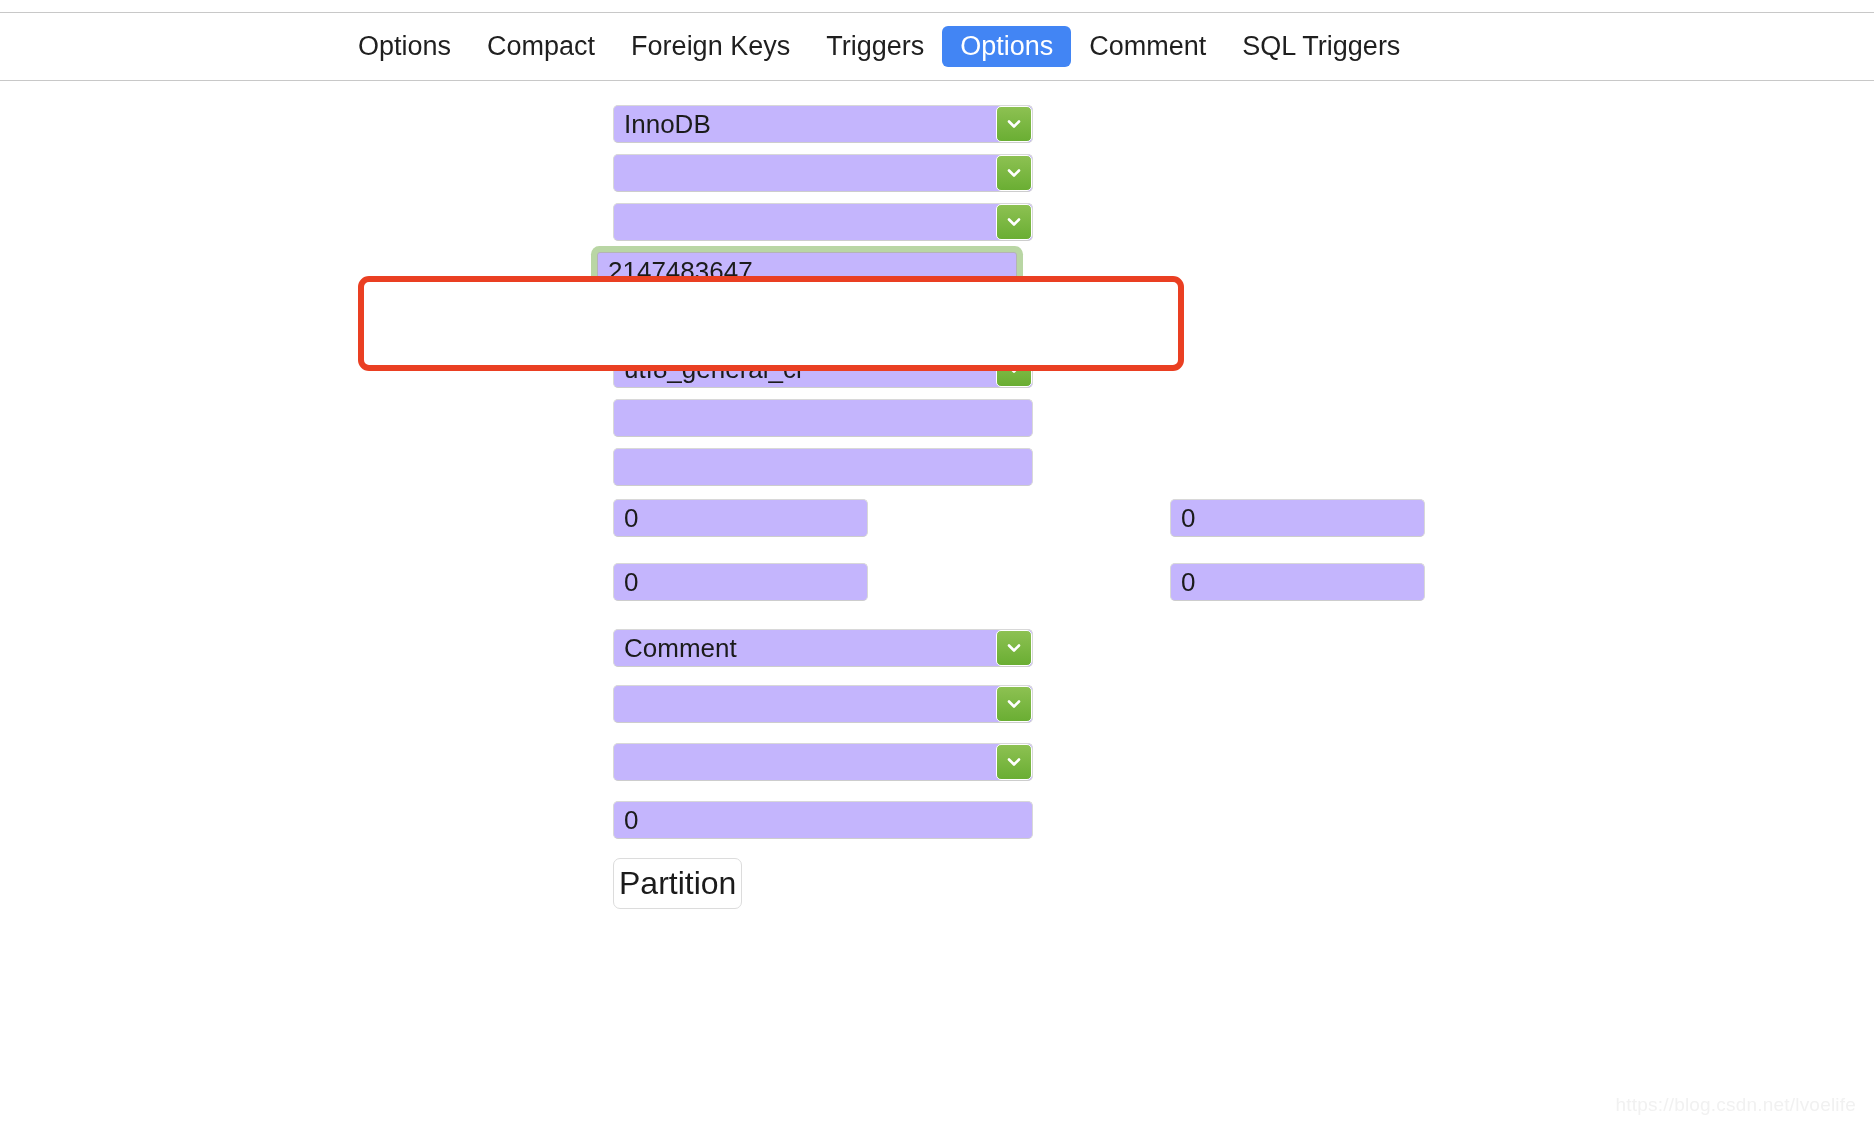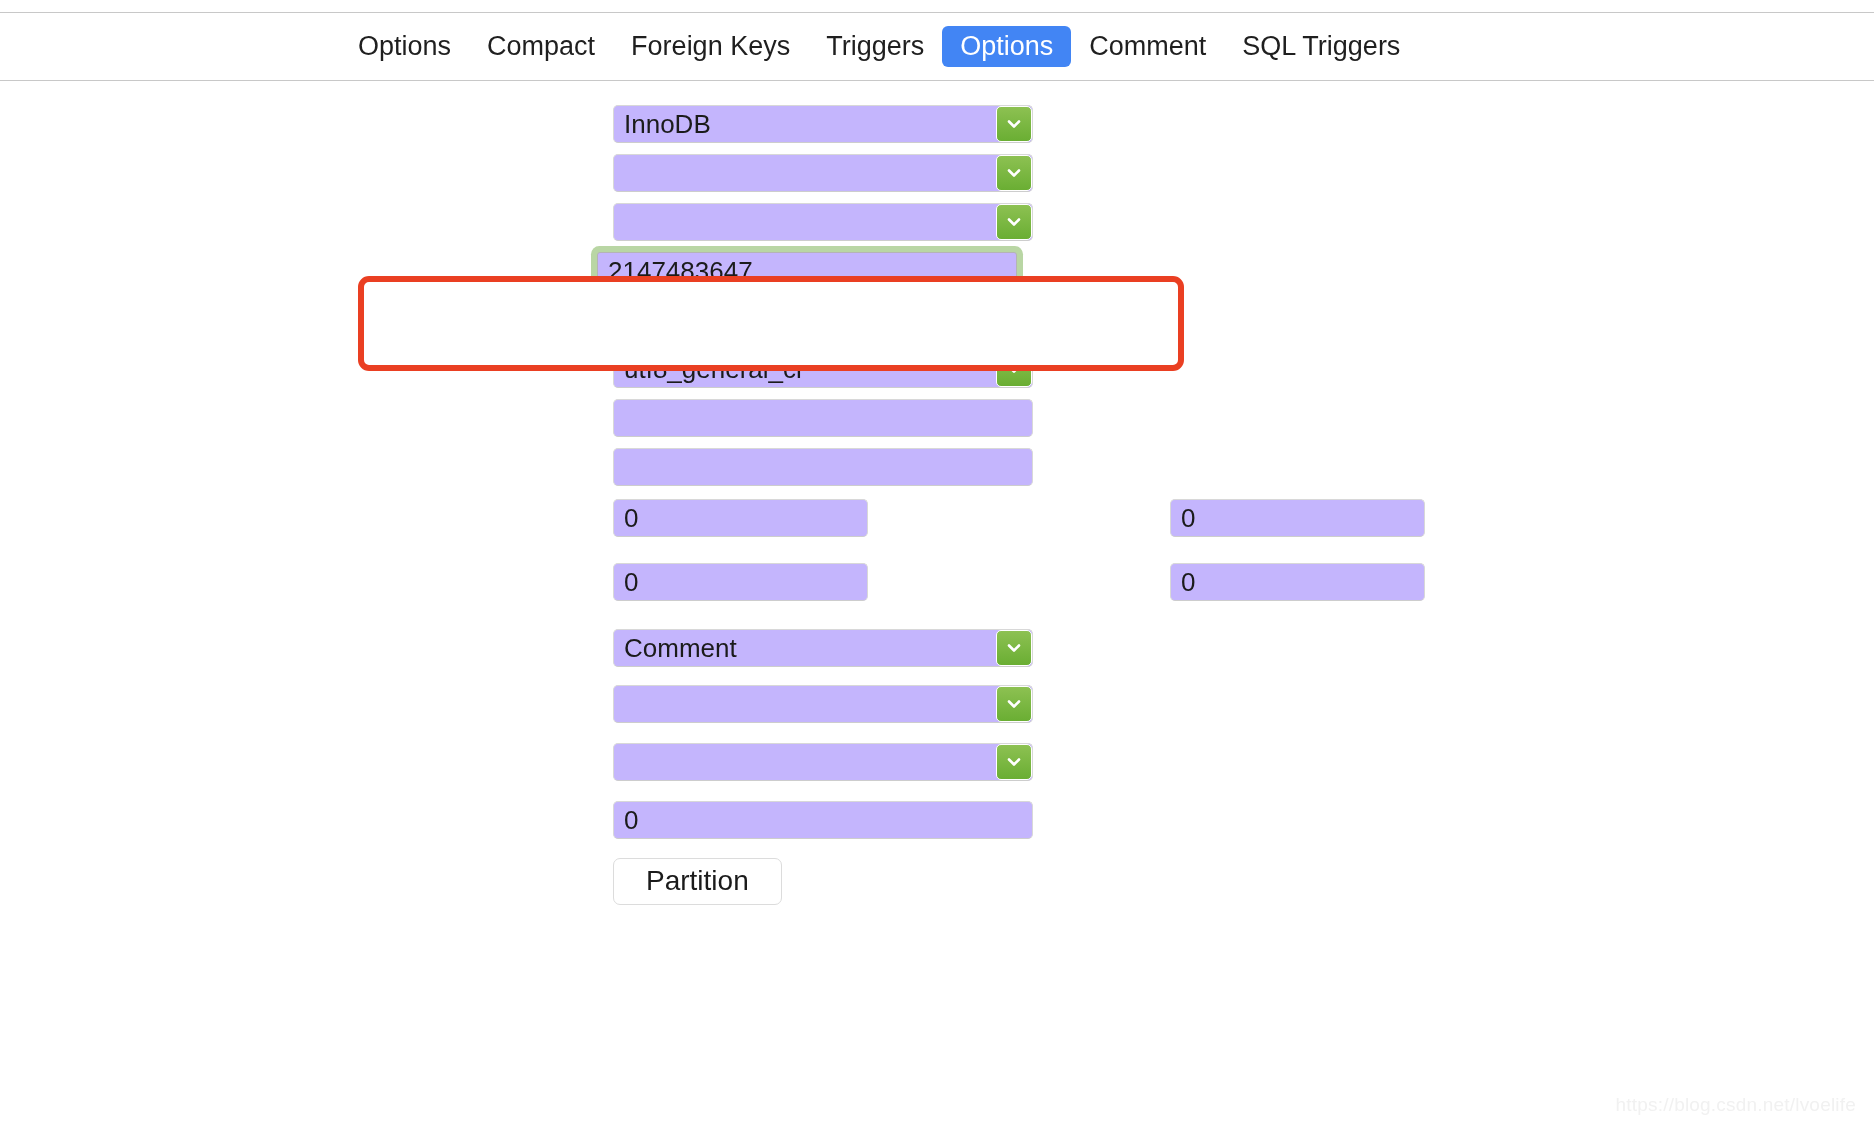--- a/index.html
+++ b/index.html
@@ -83,26 +83,26 @@
     border: 1px solid #ffffff;
     display: flex;
     align-items: center;
     justify-content: center;
   }
   .caret svg { display: block; }
 
   
   .partition-btn {
     position: absolute;
-    font-size: 28px;
+    font-size: 32px;
     color: #1b1b1b;
     background: #ffffff;
     border: 1px solid #dcdcdc;
     border-radius: 7px;
-    padding: 7px 32px;
+    padding: 7px 5px;
     line-height: 1.1;
     font-family: "Liberation Sans", sans-serif;
     cursor: default;
   }
 
   
   .annot-box {
     position: absolute;
     border: 6px solid #ea3f22;
     border-radius: 11px;

